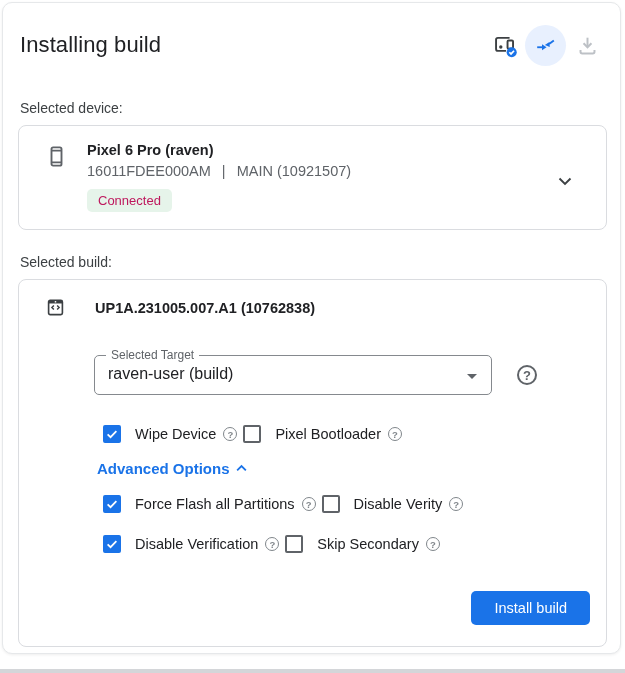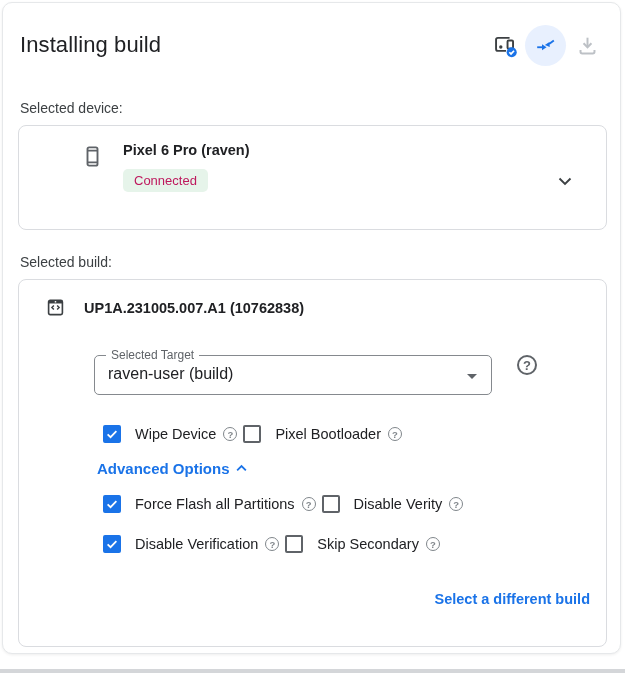--- a/index.html
+++ b/index.html
@@ -19,37 +19,37 @@
   .header-icons { position:absolute; top:21px; right:12px; display:flex; align-items:center; }
   .icon-btn { width:42px; height:42px; display:flex; align-items:center; justify-content:center;
     background:none; border:none; cursor:pointer; }
   .icon-btn.circle { background:#e8f0fe; border-radius:50%; width:41px; height:41px; }
 
   .section-label { position:absolute; left:17px; font-size:14px; color:#3c4043; }
   .lbl-device { top:97px; }
   .lbl-build  { top:251px; }
 
   .card { position:absolute; left:15px; width:589px; background:#fff;
-    border:1px solid #dadce0; border-radius:8px;padding-left:36px; }
+    border:1px solid #dadce0; border-radius:8px; }
   .device-card { top:122px; height:105px; }
   .build-card  { top:276px; height:368px; }
 
   .device-inner { display:flex; padding:16px 16px 0 25px; gap:18px; }
   .device-name { font-size:14.5px; font-weight:700; color:#202124; line-height:17px; }
   .device-meta { margin-top:4px; font-size:14.5px; color:#5f6368; }
   .device-meta .sep { margin:0 11px; }
   .badge { display:inline-block; margin-top:10px; background:#e6f4ea; color:#be185d;
     font-size:13px; padding:4px 11px; border-radius:5px; }
   .chevron { position:absolute; right:28px; top:42px; cursor:pointer; background:none; border:none;
     width:26px; height:26px; display:flex; align-items:center; justify-content:center; }
 
-  .build-title-row { position:absolute; left:25px; top:16px; display:flex; gap:17px; align-items:center; }
+  .build-title-row { position:absolute; left:25px; top:16px; display:flex; gap:28px; align-items:center; }
   .build-id { font-size:14.5px; font-weight:600; color:#202124; }
 
-  .target-row { position:absolute; left:75px; top:75px; display:flex; }
+  .target-row { position:absolute; left:75px; top:75px; display:flex; align-items:center; }
   .select-field { position:relative; width:398px; height:40px; border:1px solid #85898e;
     border-radius:5px; cursor:pointer; background:#fff; }
   .float-label { position:absolute; top:-8px; left:11px; background:#fff; padding:0 5px;
     font-size:12px; color:#5f6368; }
   .select-value { position:absolute; left:13px; top:9px; font-size:16px; color:#202124; }
   .caret { position:absolute; right:14px; top:18px; width:0; height:0;
     border-left:5px solid transparent; border-right:5px solid transparent;
     border-top:5px solid #5f6368; }
   .help-lg { margin-left:25px; width:20px; height:20px; border:2px solid #5f6368; border-radius:50%;
     display:flex; align-items:center; justify-content:center; font-size:13px; font-weight:700;
@@ -119,20 +119,23 @@
     <div class="section-label lbl-device">Selected device:</div>
 
     <div class="card device-card">
       <div class="device-inner">
         <svg width="25" height="25" viewBox="0 0 24 24" style="margin-top:2px">
           <rect x="7.2" y="3.2" width="9.6" height="17.6" rx="1.6" fill="none" stroke="#5f6368" stroke-width="1.8"></rect>
           <path d="M7.5 6.4h9M7.5 17.6h9" stroke="#5f6368" stroke-width="1.8"></path>
         </svg>
         <div>
           <div class="device-name">Pixel 6 Pro (raven)</div>
+          <div class="device-meta">
+            <span>16011FDEE000AM</span><span class="sep">|</span><span>MAIN (10921507)</span>
+          </div>
           <span class="badge">Connected</span>
         </div>
       </div>
       <button class="chevron">
         <svg width="24" height="24" viewBox="0 0 24 24">
           <path d="M6.5 9.5L12 15l5.5-5.5" fill="none" stroke="#3c4043" stroke-width="1.9"></path>
         </svg>
       </button>
     </div>
 
@@ -218,20 +221,20 @@
         <div class="cb-item">
           <span class="cb">
             
           </span>
           <span class="cb-label">Skip Secondary</span>
           <span class="help-sm">?</span>
         </div>
       </div>
 
       <div class="actions">
-        <button class="link-btn">Select a different build</button>
+        <button class="primary-btn">Install build</button>
       </div>
 
     </div>
   </div>
 
   <div class="bottom-strip"></div>
 </div>
 
 </body></html>

